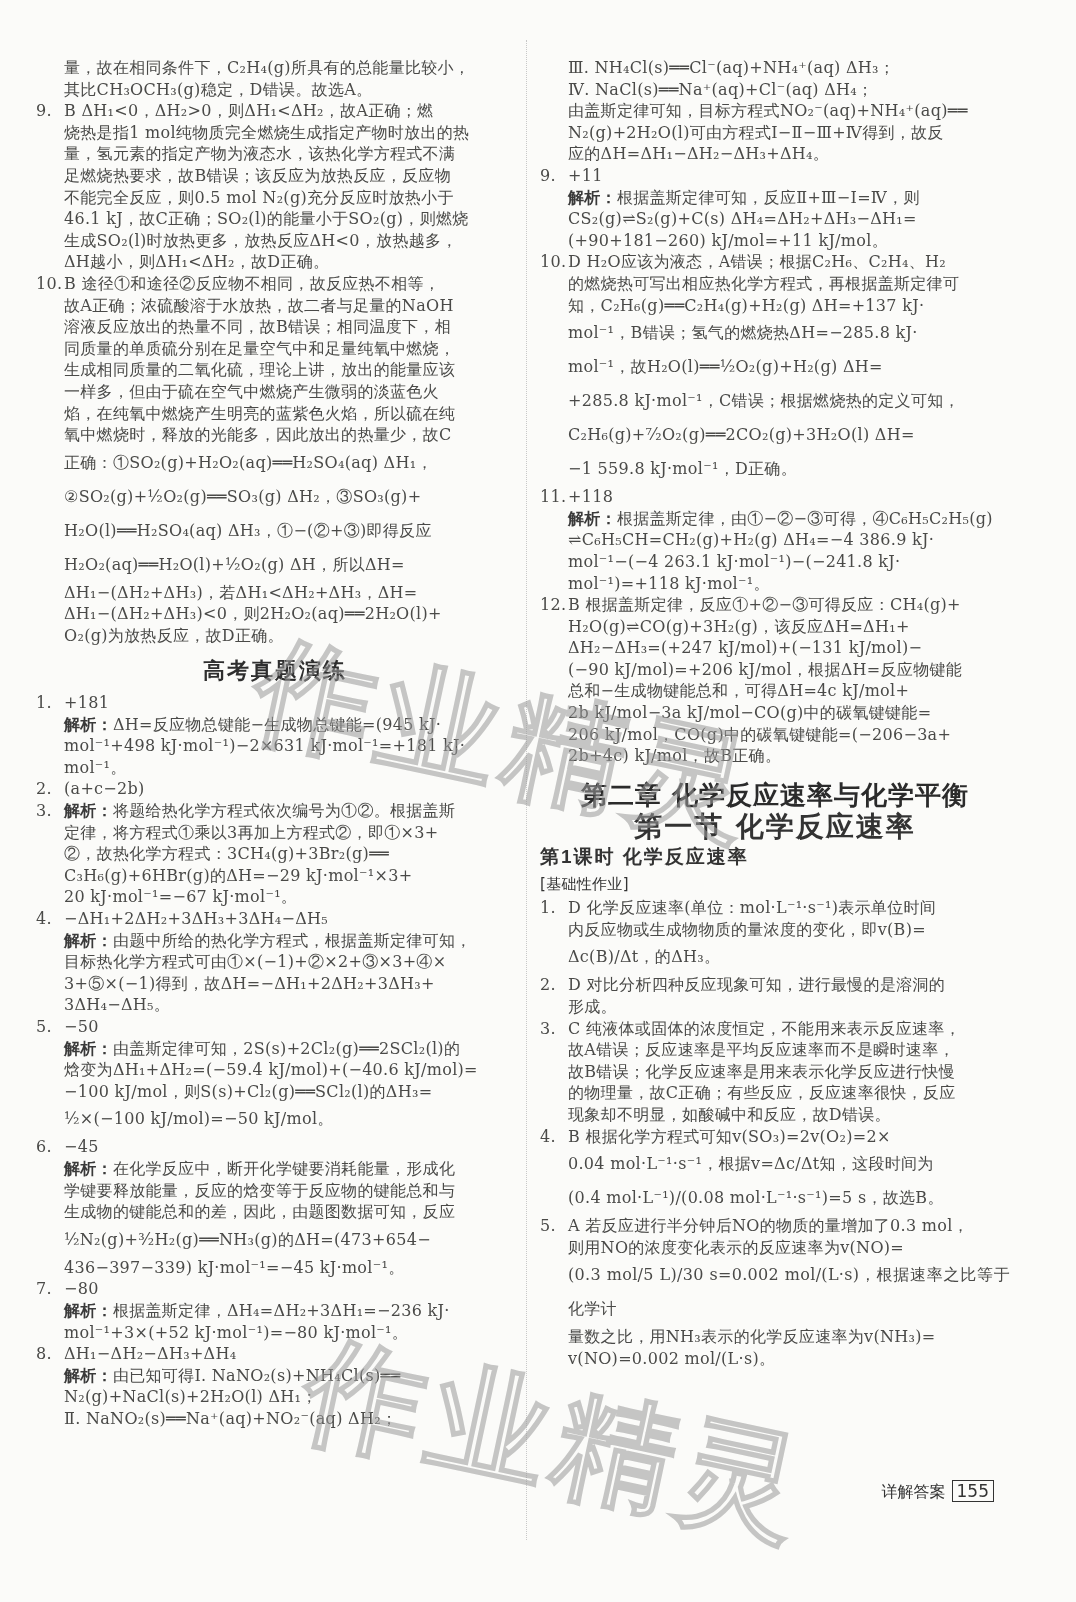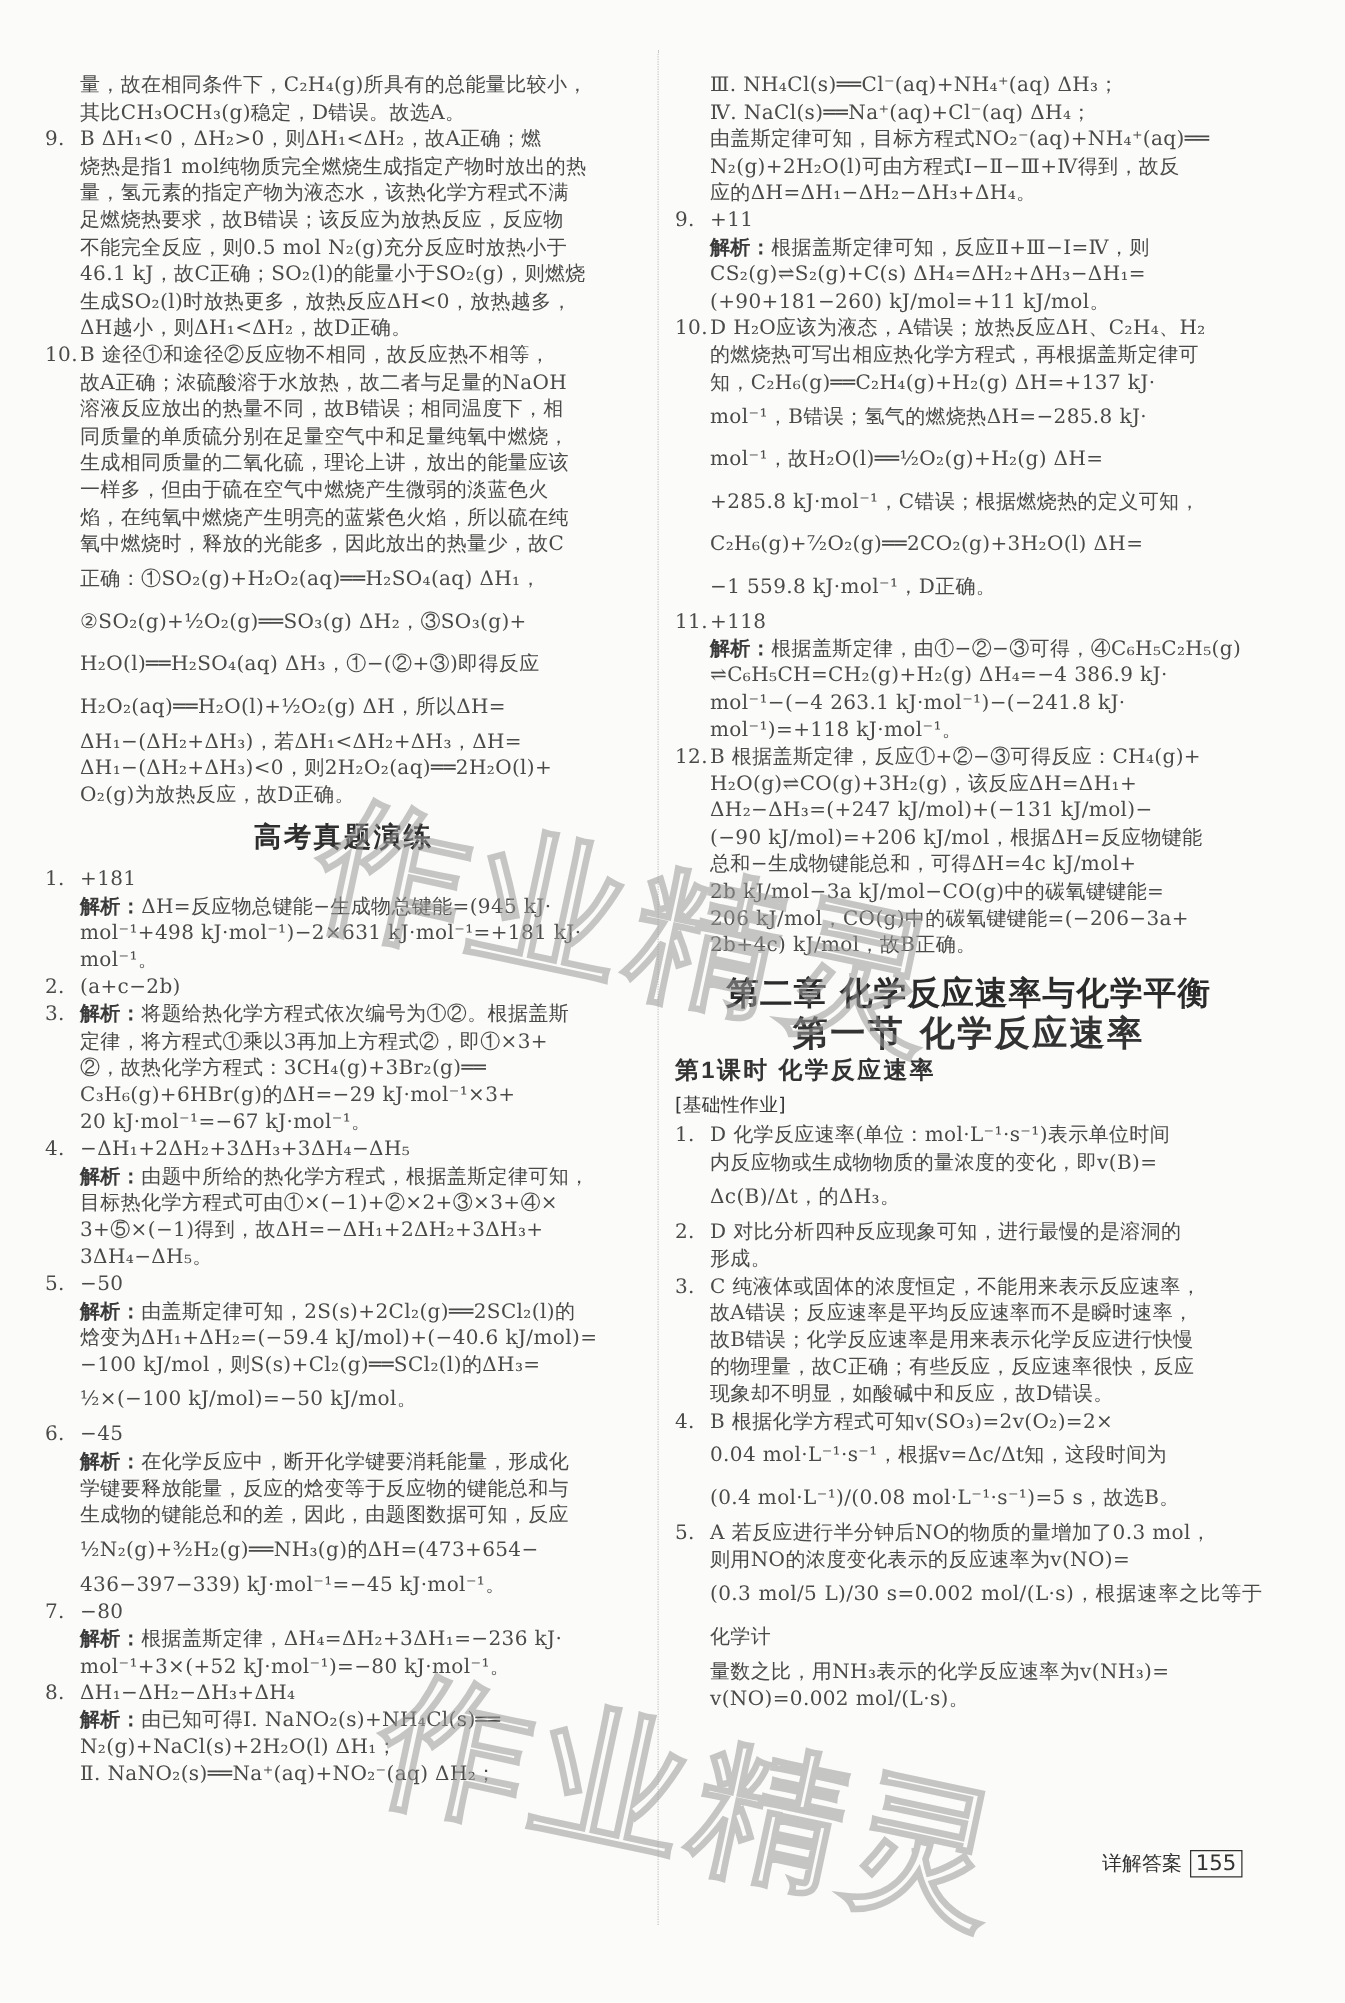--- a/index.html
+++ b/index.html
@@ -150,21 +150,21 @@
   <div class="item">
     <span class="num">9.</span>
     <span class="line">+11</span>
     <span class="line"><span class="label">解析：</span><span>根据盖斯定律可知，反应Ⅱ+Ⅲ−Ⅰ=Ⅳ，则</span></span>
     <span class="line">CS₂(g)⇌S₂(g)+C(s)  ΔH₄=ΔH₂+ΔH₃−ΔH₁=</span>
     <span class="line">(+90+181−260) kJ/mol=+11 kJ/mol。</span>
   </div>
 
   <div class="item">
     <span class="num">10.</span>
-    <span class="line">D  H₂O应该为液态，A错误；放热反应ΔH、C₂H₄、H₂</span>
+    <span class="line">D  H₂O应该为液态，A错误；根据C₂H₆、C₂H₄、H₂</span>
     <span class="line">的燃烧热可写出相应热化学方程式，再根据盖斯定律可</span>
     <span class="line">知，C₂H₆(g)══C₂H₄(g)+H₂(g)  ΔH=+137 kJ·</span>
     <span class="line tall">mol⁻¹，B错误；氢气的燃烧热ΔH=−285.8 kJ·</span>
     <span class="line tall">mol⁻¹，故H₂O(l)══½O₂(g)+H₂(g)  ΔH=</span>
     <span class="line tall">+285.8 kJ·mol⁻¹，C错误；根据燃烧热的定义可知，</span>
     <span class="line tall">C₂H₆(g)+⁷⁄₂O₂(g)══2CO₂(g)+3H₂O(l)  ΔH=</span>
     <span class="line tall">−1 559.8 kJ·mol⁻¹，D正确。</span>
   </div>
 
   <div class="item">

